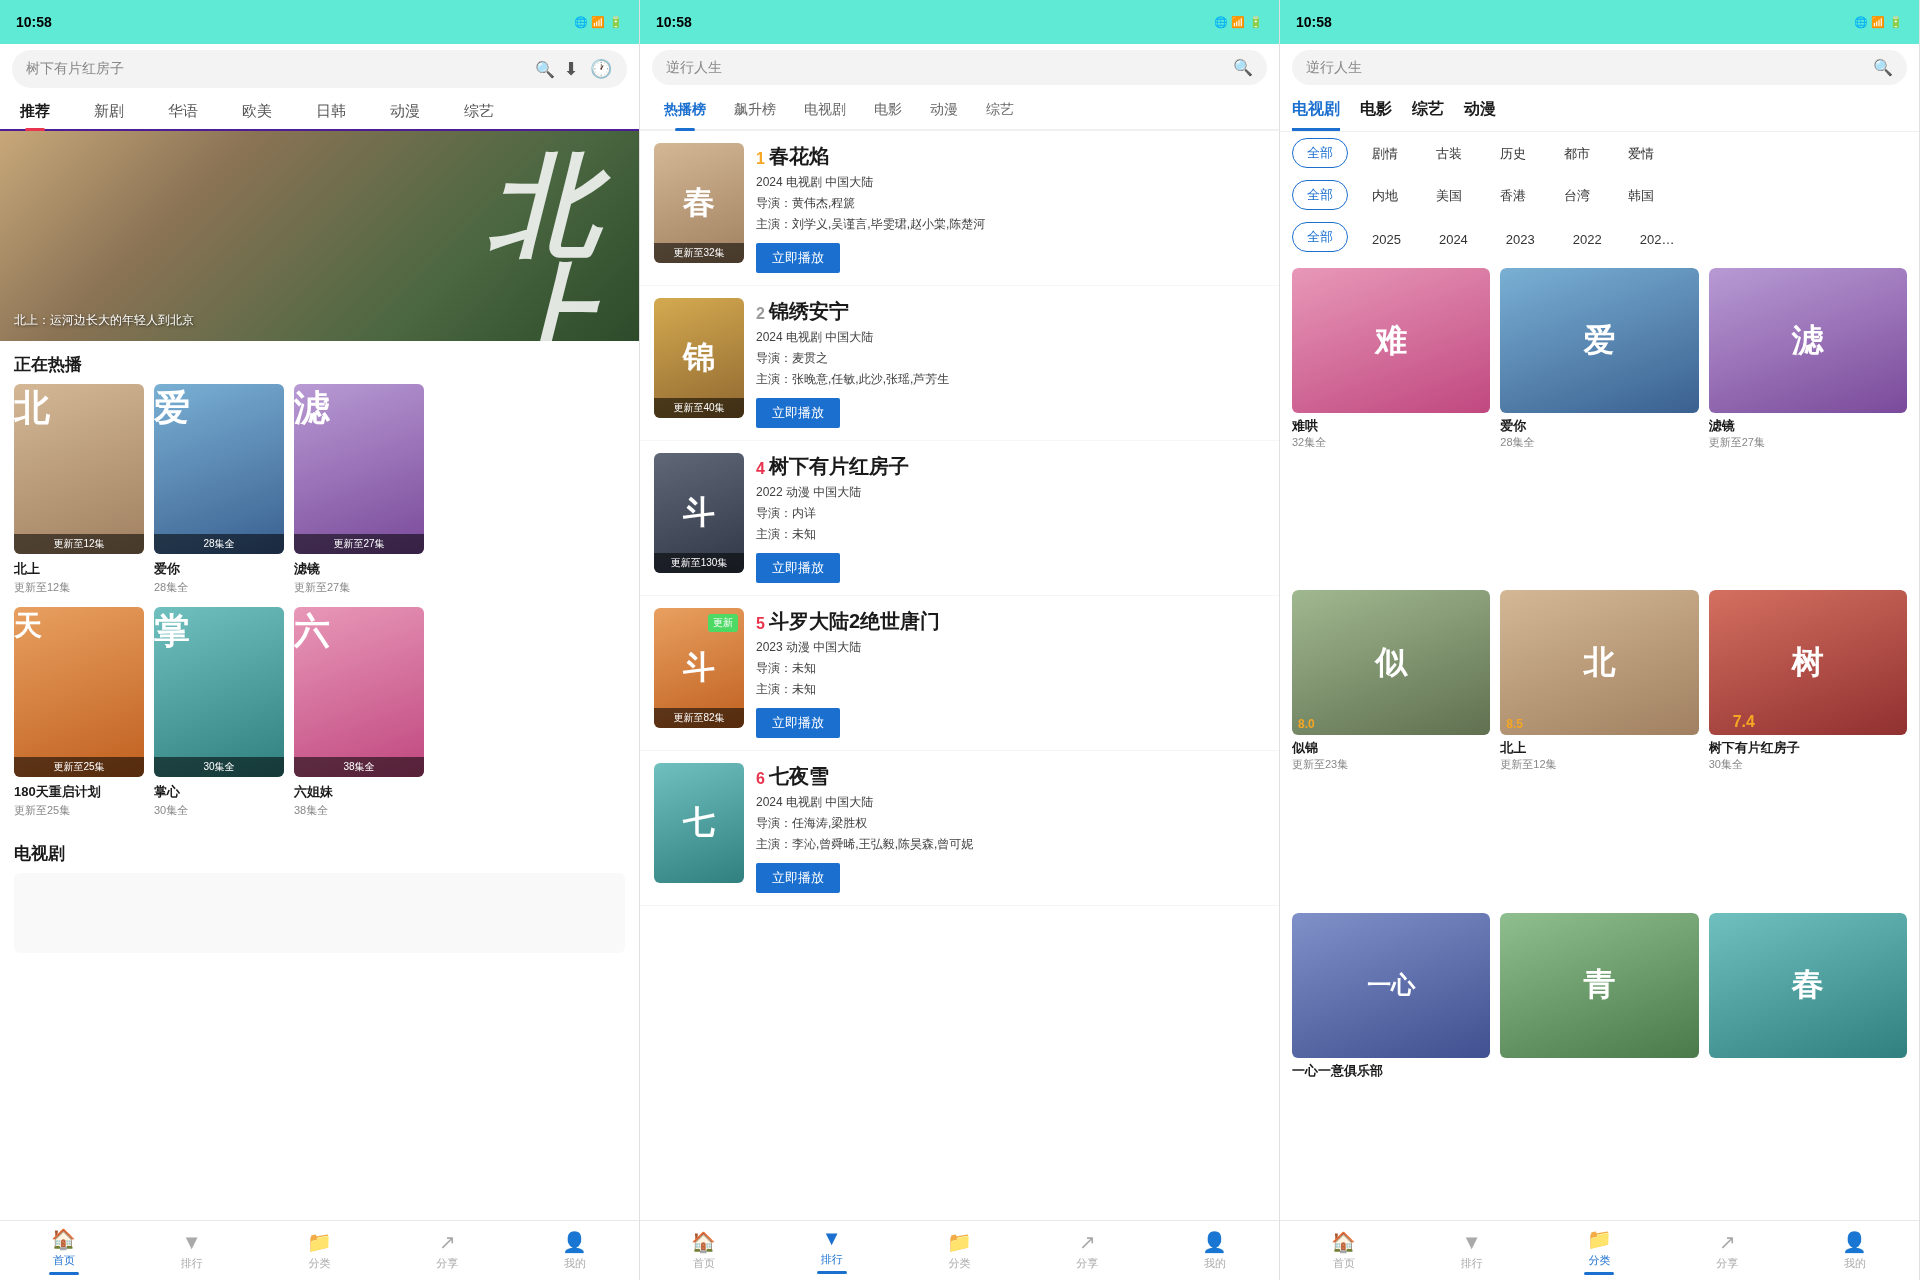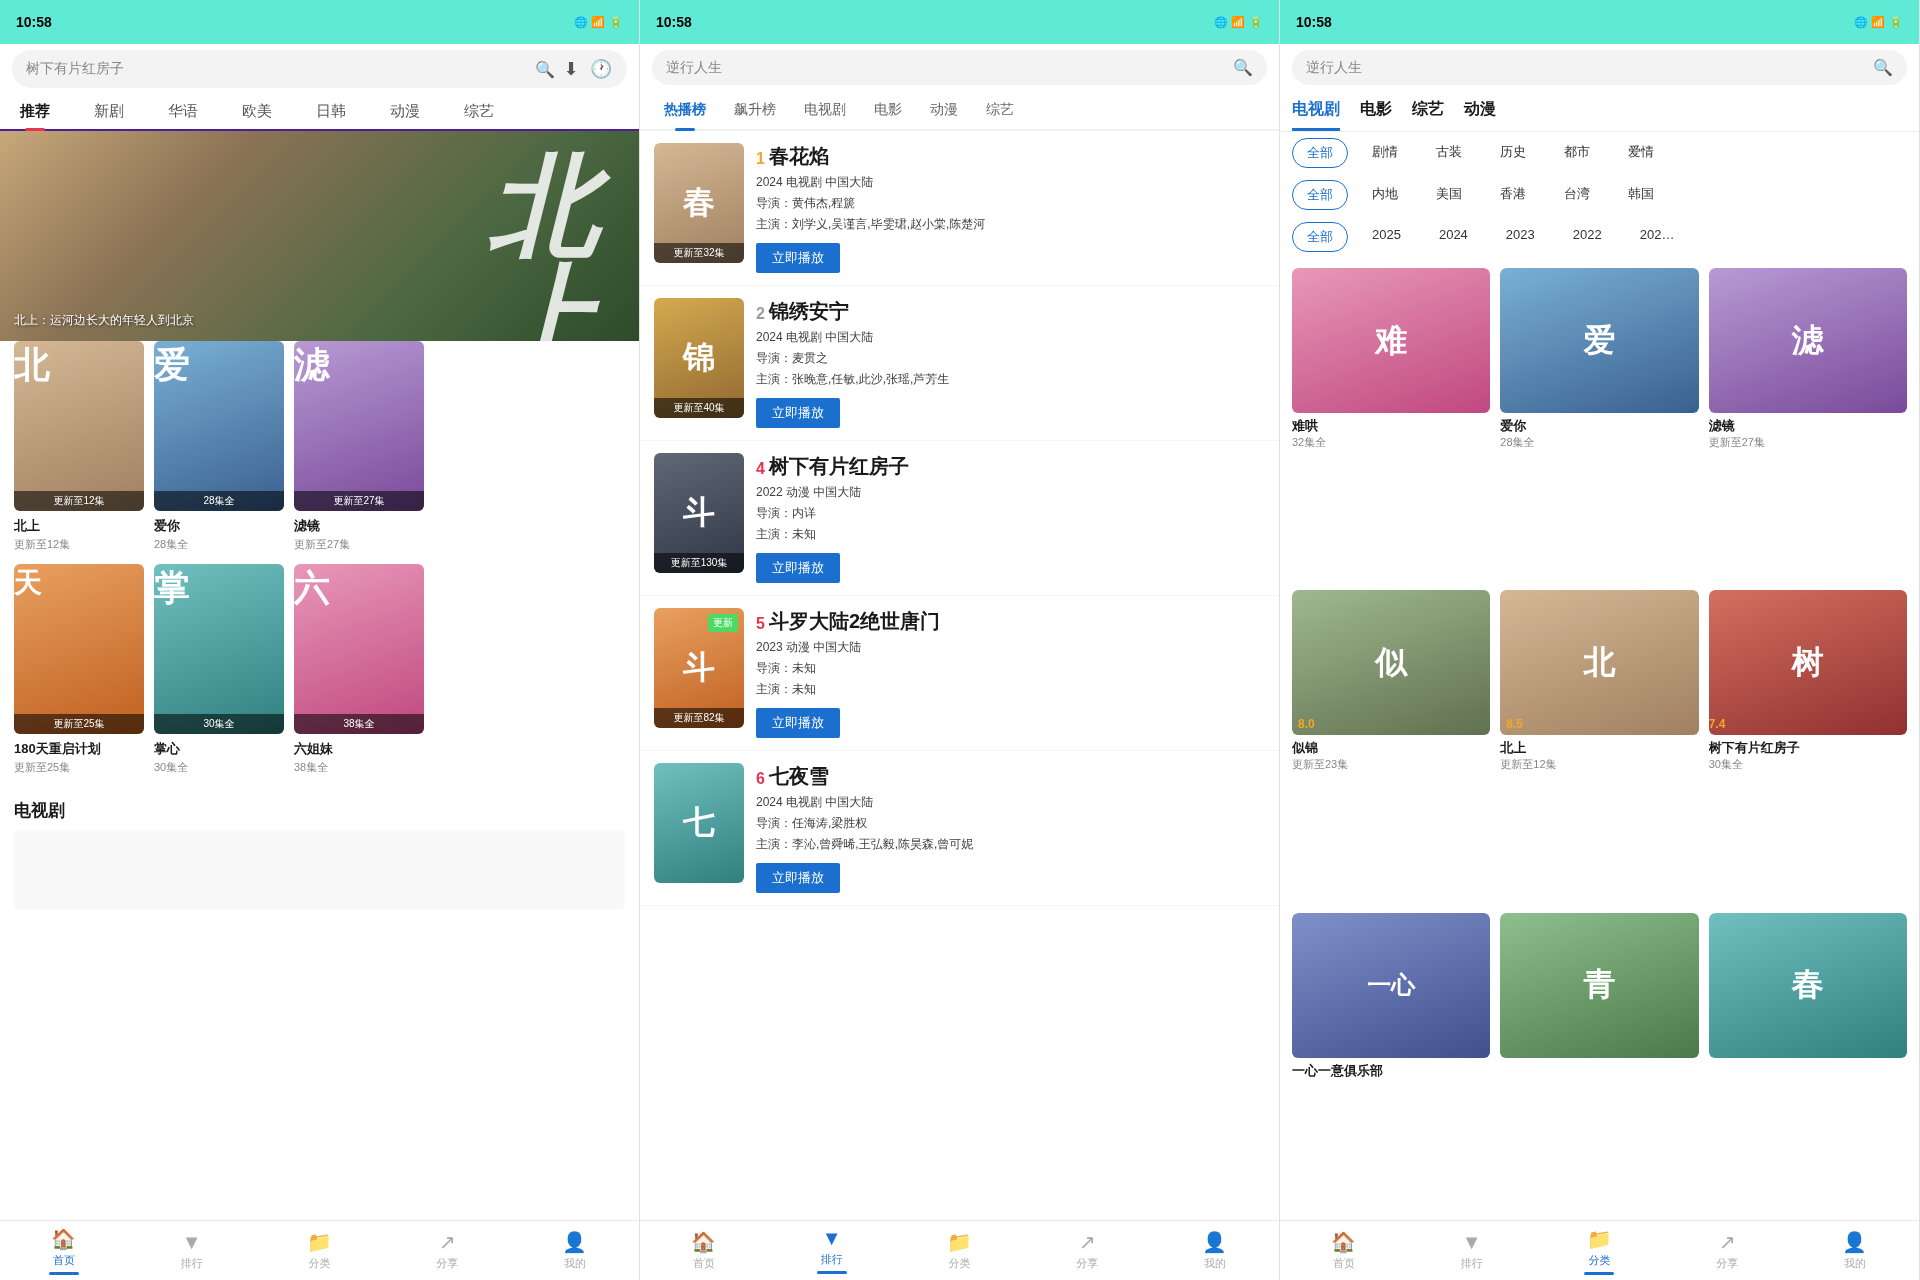--- a/index.html
+++ b/index.html
@@ -213,21 +213,21 @@
       border-radius: 2px;
       padding: 6px 16px;
       font-size: 13px;
       cursor: pointer;
       margin-top: 6px;
     }
 
     
     .cat-filter-row {
       display: flex;
-      align-items: flex-start;
+      align-items: flex-end;
       padding: 6px 12px;
       gap: 10px;
       flex-wrap: nowrap;
       overflow-x: auto;
       scrollbar-width: none;
     }
     .cat-filter-row::-webkit-scrollbar { display: none; }
     .cat-tag {
       padding: 5px 14px;
       border-radius: 20px;
@@ -386,20 +386,21 @@
     <div class="tab-item">综艺</div>
   </div>
 
   <div class="hero-banner">
     <div class="hero-big-char">北<br>上</div>
     <div class="hero-text-overlay">北上：运河边长大的年轻人到北京</div>
   </div>
 
   <div class="scrollable-content">
 
+    <div class="section-header">正在热播</div>
     <div class="h-scroll">
       <div class="show-card">
         <div class="show-card-img img-beige">
           <span style="color:#fff;font-size:36px;font-weight:900;">北</span>
           <div class="update-badge">更新至12集</div>
         </div>
         <div class="show-card-title">北上</div>
         <div class="show-card-sub">更新至12集</div>
       </div>
       <div class="show-card">
@@ -692,21 +693,21 @@
     </div>
     <div class="cat-card">
       <div class="cat-card-img img-beige" style="display:flex;align-items:center;justify-content:center;font-size:32px;font-weight:900;color:#fff;position:relative;">北
         <span style="position:absolute;bottom:4px;left:6px;color:#f5a623;font-size:12px;font-weight:700;">8.5</span>
       </div>
       <div class="cat-card-title">北上</div>
       <div class="cat-card-sub">更新至12集</div>
     </div>
     <div class="cat-card">
       <div class="cat-card-img img-red" style="display:flex;align-items:center;justify-content:center;font-size:32px;font-weight:900;color:#fff;position:relative;">树
-        <span style="position:absolute;bottom:4px;left:0;color:#f5a623;font-size:12px;font-weight:700;">7.4</span>
+        <span style="position:absolute;bottom:4px;left:24px;color:#f5a623;font-size:16px;font-weight:700;">7.4</span>
       </div>
       <div class="cat-card-title">树下有片红房子</div>
       <div class="cat-card-sub">30集全</div>
     </div>
     <div class="cat-card">
       <div class="cat-card-img img-indigo" style="display:flex;align-items:center;justify-content:center;font-size:24px;font-weight:900;color:#fff;">一心</div>
       <div class="cat-card-title">一心一意俱乐部</div>
       <div class="cat-card-sub"></div>
     </div>
     <div class="cat-card">

